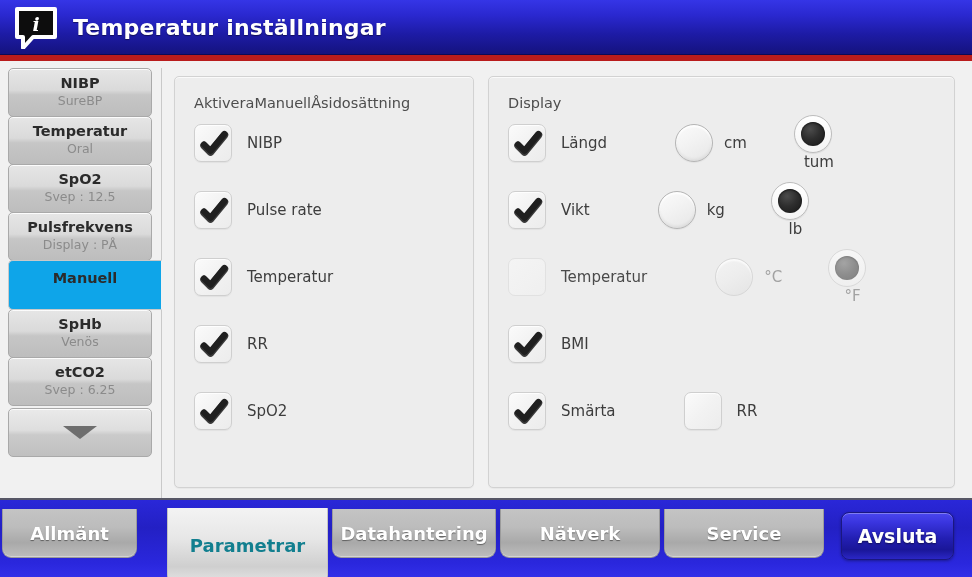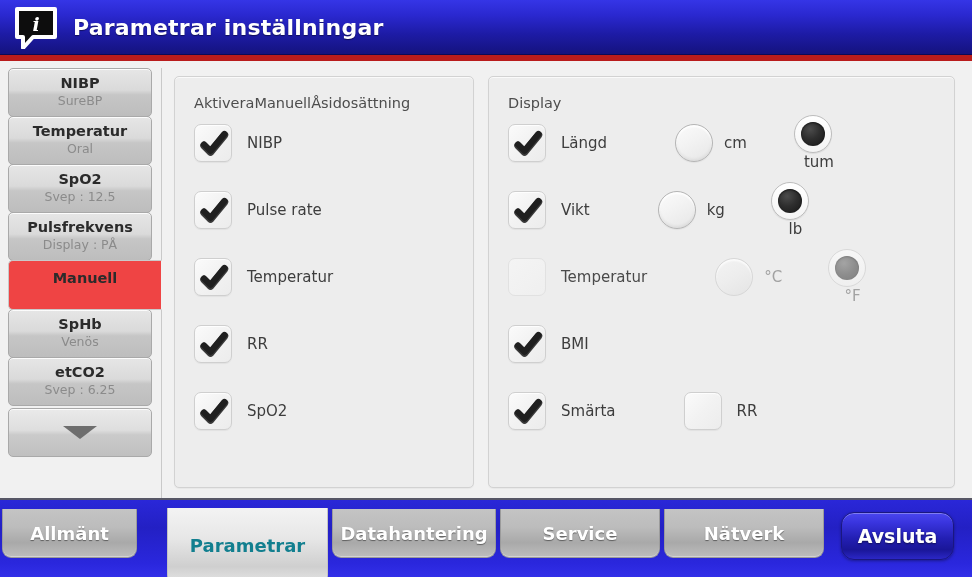--- a/index.html
+++ b/index.html
@@ -73,21 +73,21 @@
     background: linear-gradient(to bottom, #e6e6e6 0%, #dadada 45%, #c6c6c6 55%, #bdbdbd 100%);
     border: 1px solid #a9a9a9;
     border-radius: 5px;
     margin-bottom: -1px;
     padding: 6px 4px 7px 4px;
     text-align: center;
     box-shadow: inset 0 1px 0 rgba(255,255,255,.85);
   }
   .side-item.selected {
     width: 154px;
-    background: #ef4444;
+    background: #0ea5e9;
     border: 1px solid #c9c9c9;
     border-right-color: #f1f1f1;
     border-radius: 5px 0 0 5px;
     box-shadow: none;
     z-index: 4;
     padding: 9px 4px 22px 4px;
   }
   .side-title {
     font-size: 14.5px;
     font-weight: bold;
@@ -283,21 +283,21 @@
   .tab-allmant { width: 135px; }
   .tab-parametrar { width: 161px; }
   .tab-datahantering { width: 164px; }
   .tab-natverk { width: 160px; }
   .tab-service { width: 160px; }
 
   .exit-btn {
     position: absolute;
     right: 18px; top: 12px;
     width: 111px; height: 46px;
-    border-radius: 13px;
+    border-radius: 8px;
     background: linear-gradient(to bottom, #4a46ef 0%, #3a35df 20%, #231fb3 55%, #1a1698 80%, #2b27c6 100%);
     border: 1px solid #1a1780;
     color: #ffffff;
     font-size: 19px;
     font-weight: bold;
     display: flex; align-items: center; justify-content: center;
     text-shadow: 0 1px 2px rgba(0,0,0,.5);
     box-shadow: inset 0 1px 0 rgba(255,255,255,.3), 0 1px 3px rgba(0,0,0,.35);
   }
 </style>
@@ -306,21 +306,21 @@
 
 <div id="app">
 
   <div class="titlebar">
     <div class="title-icon">
       <svg width="46" height="42" viewBox="0 0 46 42">
         <path d="M4 2 H42 V30 H20 L10 41 V30 H4 Z" fill="#0d0d0d" stroke="#ffffff" stroke-width="4" stroke-linejoin="round"></path>
         <text x="23" y="24" font-family="DejaVu Serif, serif" font-size="19" font-style="italic" font-weight="bold" fill="#ffffff" text-anchor="middle">i</text>
       </svg>
     </div>
-    <div class="title-text">Parametrar inställningar</div>
+    <div class="title-text">Temperatur inställningar</div>
   </div>
 
   <div class="bodyarea">
     <div class="panes">
 
       <div class="sidebar" id="sidebar">
           <div class="side-item">
             <div class="side-title">NIBP</div>
             <div class="side-sub">SureBP</div>
           </div>
@@ -481,19 +481,19 @@
 
       </div>
     </div>
   </div>
 
   <div class="tabbar">
     <div class="tabs" id="tabs">
         <div class="tab tab-allmant">Allmänt</div>
         <div class="tab tab-parametrar active">Parametrar</div>
         <div class="tab tab-datahantering">Datahantering</div>
+        <div class="tab tab-natverk">Nätverk</div>
         <div class="tab tab-service">Service</div>
-        <div class="tab tab-natverk">Nätverk</div>
       </div>
     <div class="exit-btn">Avsluta</div>
   </div>
 
 </div>
 
 </body></html>

